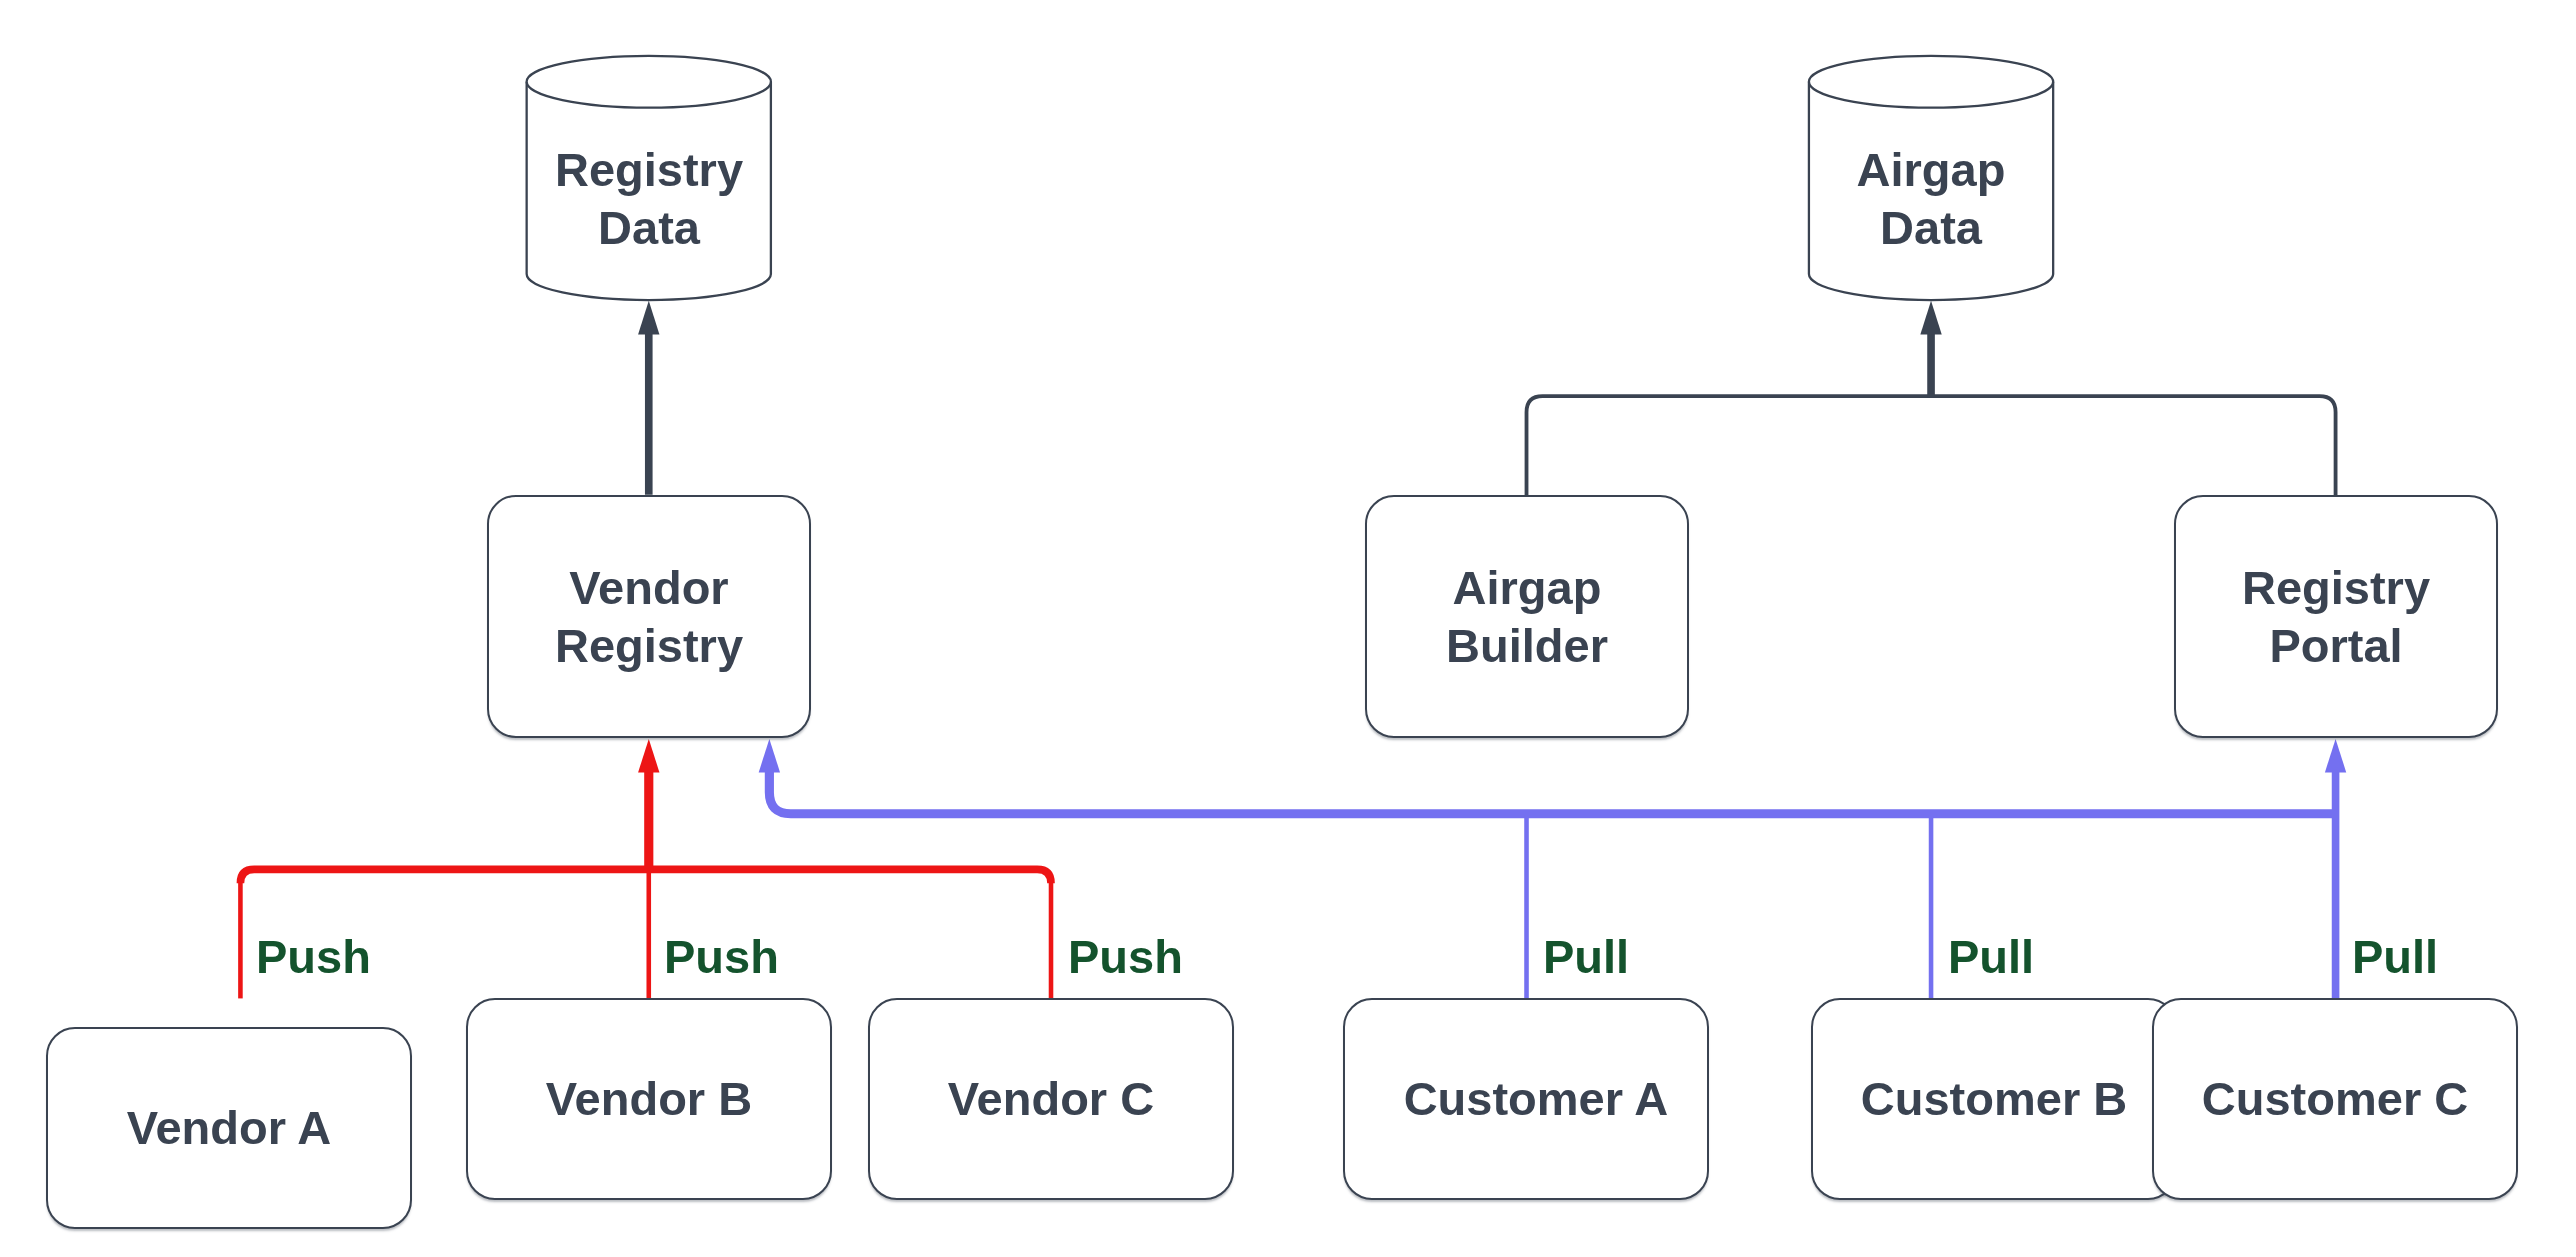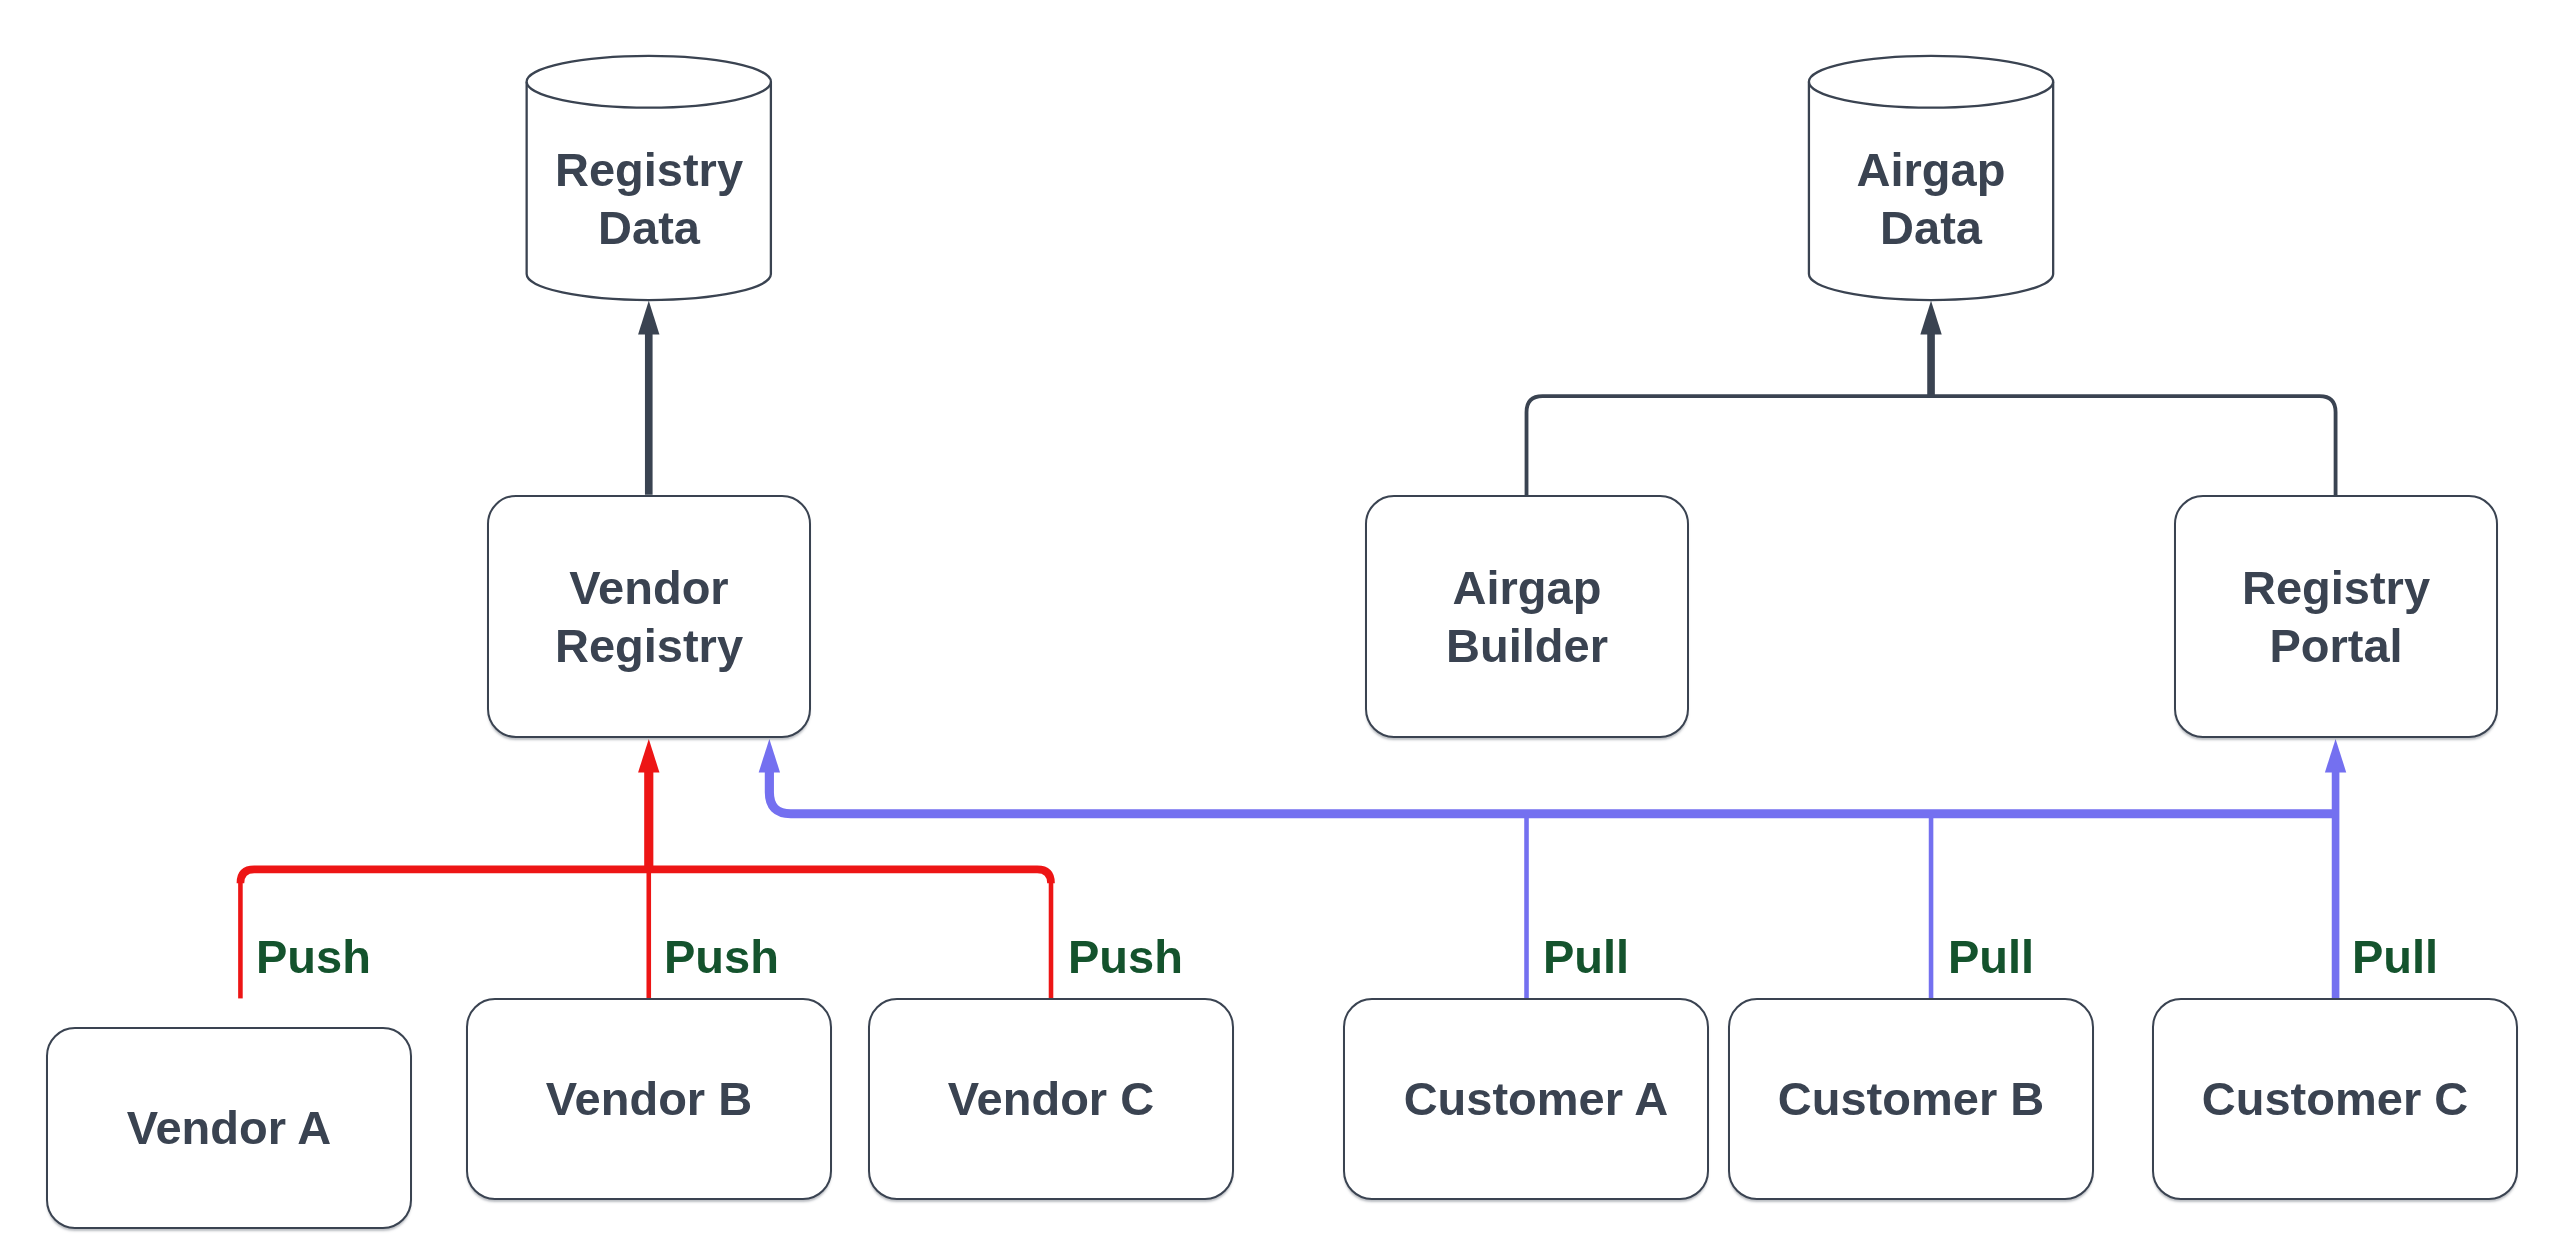--- a/index.html
+++ b/index.html
@@ -112,21 +112,21 @@
 Registry</div>
   <div class="node row2" style="left:1365px;">Airgap
 Builder</div>
   <div class="node row2" style="left:2174px;">Registry
 Portal</div>
 
   <div class="node row3" style="left:46px;margin-top:29px;">Vendor A</div>
   <div class="node row3" style="left:466px;">Vendor B</div>
   <div class="node row3" style="left:868px;">Vendor C</div>
   <div class="node row3" style="left:1343px;padding-left:20px;">Customer A</div>
-  <div class="node row3" style="left:1728px;">Customer B</div>
+  <div class="node row3" style="left:1811px;">Customer B</div>
   <div class="node row3" style="left:2152px;">Customer C</div>
 
   <div class="edge-label" style="left:256px;">Push</div>
   <div class="edge-label" style="left:664px;">Push</div>
   <div class="edge-label" style="left:1068px;">Push</div>
   <div class="edge-label" style="left:1543px;">Pull</div>
   <div class="edge-label" style="left:1948px;">Pull</div>
   <div class="edge-label" style="left:2352px;">Pull</div>
 
 </div>

